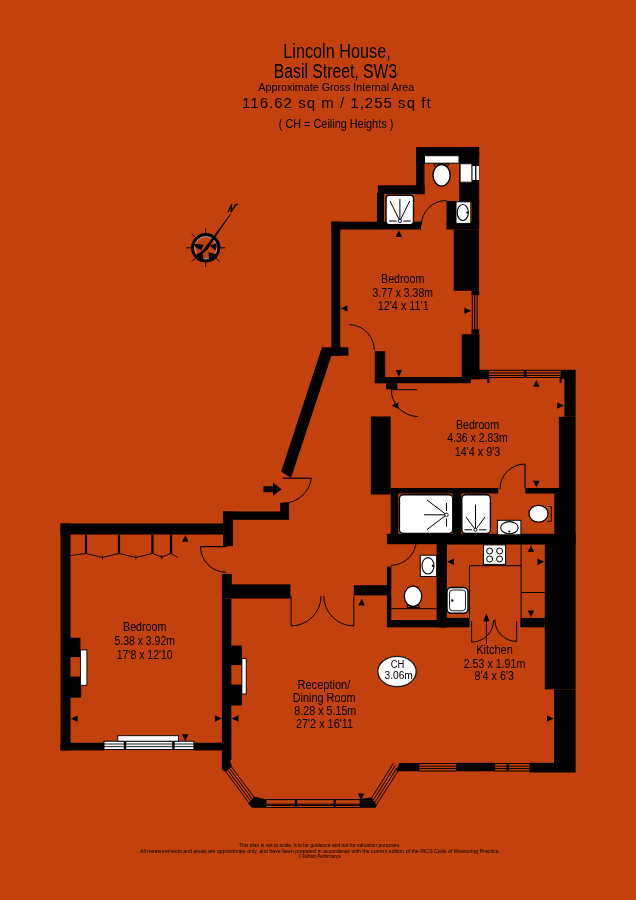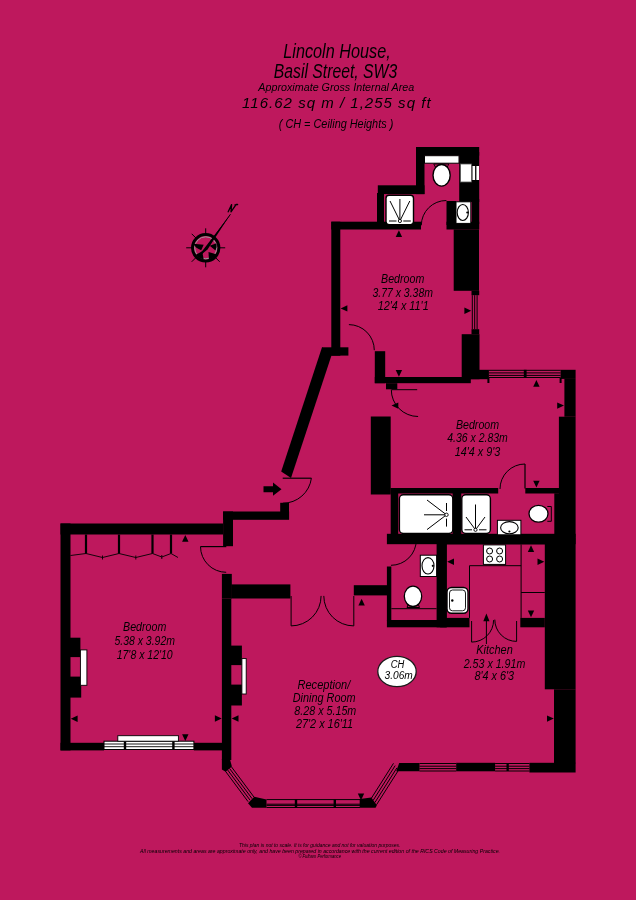--- a/index.html
+++ b/index.html
@@ -1,16 +1,16 @@
 <!DOCTYPE html>
 <html><head>
 <meta charset="utf-8">
 <style>
   html,body{margin:0;padding:0;background:#fff;}
-  .page{position:relative;width:636px;height:900px;background:#be185d;font-family:"Liberation Sans",sans-serif;font-style:italic;}
+  .page{position:relative;width:636px;height:900px;background:#c2410c;font-family:"Liberation Sans",sans-serif;}
   svg{position:absolute;top:0;left:0;}
   text{font-family:"Liberation Sans",sans-serif;fill:#000;}
 </style>
 </head>
 <body>
 <div class="page">
 <svg width="636" height="900" viewBox="0 0 636 900">
 
 <g>
 <text x="337" y="57.7" font-size="19.4" text-anchor="middle" textLength="107.4" lengthAdjust="spacingAndGlyphs">Lincoln House,</text>

